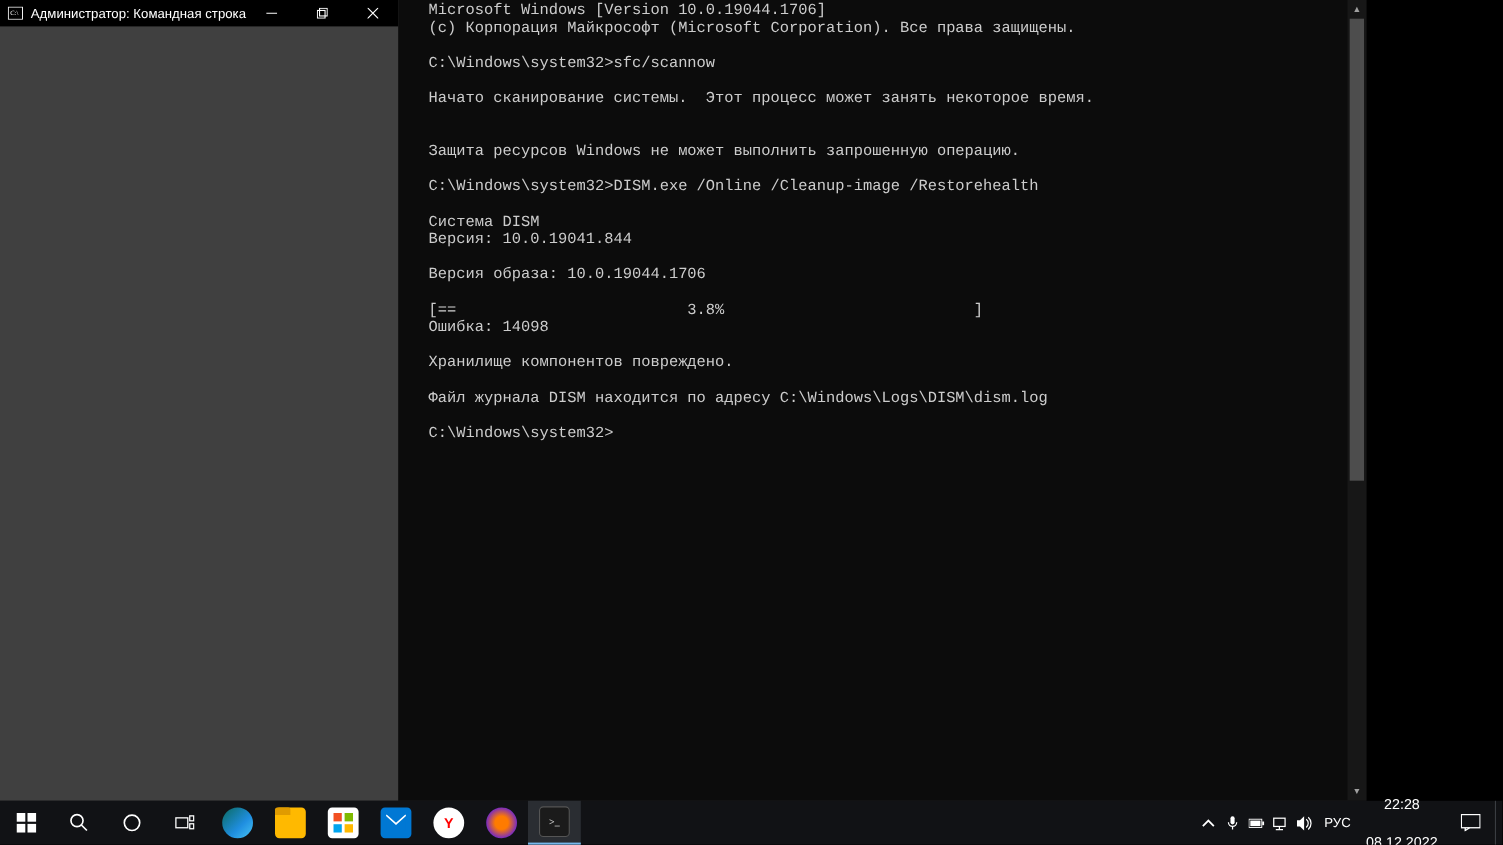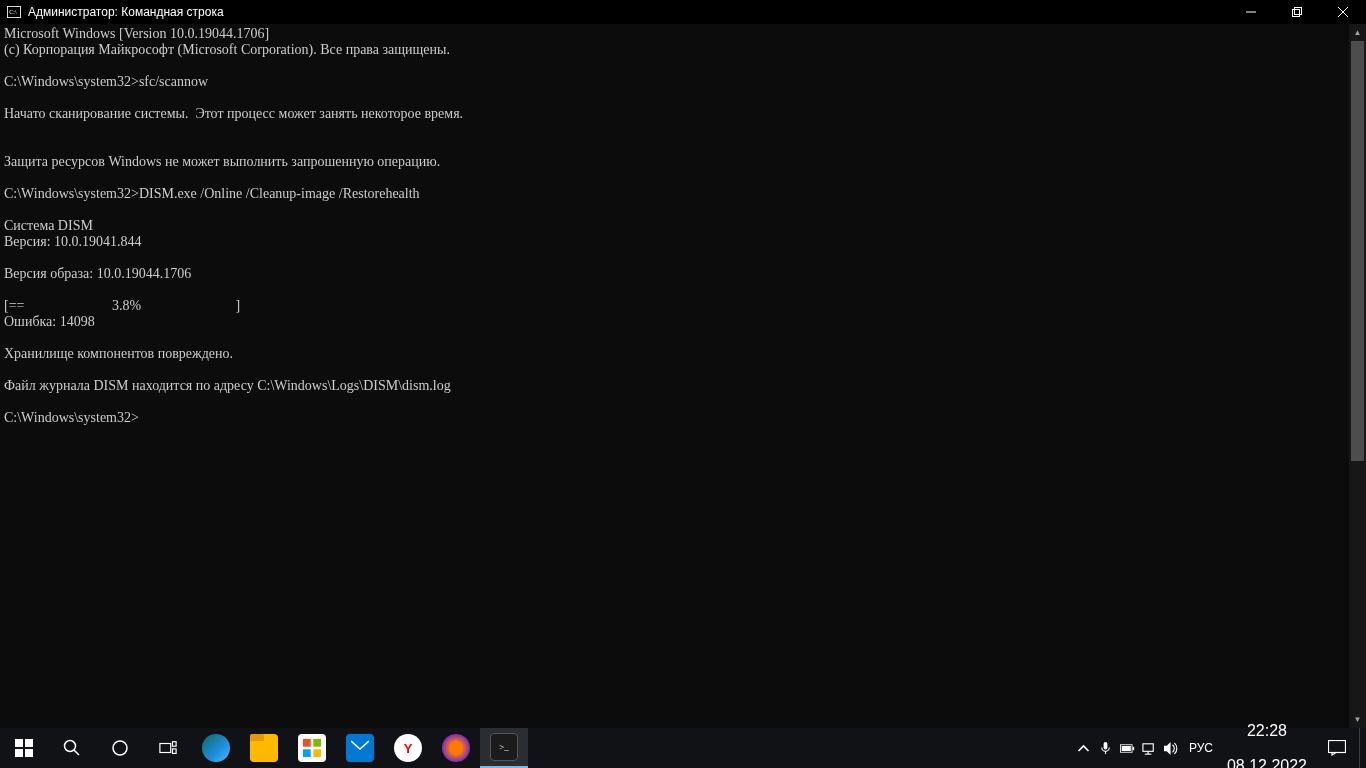--- a/index.html
+++ b/index.html
@@ -1,42 +1,42 @@
 <!DOCTYPE html>
 <html><head>
 <meta charset="utf-8">
 <style>
   * { margin: 0; padding: 0; box-sizing: border-box; }
   html, body { width: 1366px; height: 768px; overflow: hidden; font-family: "Segoe UI", Tahoma, sans-serif; background: #000; }
-  .window { width: 1366px; height: 728px; background: #f0abfc; display: flex; flex-direction: column; }
+  .window { width: 1242px; height: 728px; background: #404040; display: flex; flex-direction: row; }
   .titlebar { height: 24px; background: #000; display: flex; align-items: center; color: #fff; font-size: 12px; }
   .titlebar .icon { width: 16px; height: 16px; margin-left: 6px; margin-right: 6px; display: inline-flex; align-items: center; justify-content: center; }
   .titlebar .icon svg { width: 14px; height: 12px; }
   .titlebar .title { flex: 0 0 auto; }
   .titlebar .spacer { flex: 1 1 auto; }
   .winbtn { width: 46px; height: 24px; display: flex; align-items: center; justify-content: center; color: #fff; }
   .winbtn svg { width: 10px; height: 10px; }
   .console-wrap { flex: 1 1 auto; display: flex; background: #0c0c0c; }
-  .console { flex: 1 1 auto; padding: 2px 4px 4px 4px; color: #ccc; font-family: Liberation Serif, serif; font-size: 14px; line-height: 16px; white-space: pre; overflow: hidden; }
+  .console { flex: 1 1 auto; padding: 2px 4px 4px 4px; color: #ccc; font-family: Liberation Mono, monospace; font-size: 14px; line-height: 16px; white-space: pre; overflow: hidden; margin-left: 24px; }
   .scrollbar { width: 17px; background: #171717; position: relative; }
   .scroll-up, .scroll-down { width: 17px; height: 17px; display: flex; align-items: center; justify-content: center; color: #a0a0a0; font-size: 8px; }
   .scroll-up { position: absolute; top: 0; }
   .scroll-down { position: absolute; bottom: 0; }
   .scroll-thumb { position: absolute; left: 2px; width: 13px; background: #4d4d4d; }
   .taskbar { width: 1366px; height: 40px; background: #111215; display: flex; align-items: center; color: #fff; position: relative; }
   .tb-left { display: flex; align-items: center; height: 100%; }
   .tb-btn { width: 48px; height: 40px; display: flex; align-items: center; justify-content: center; color: #fff; }
   .tb-btn svg { width: 18px; height: 18px; }
   .app-ico { width: 28px; height: 28px; border-radius: 4px; display: flex; align-items: center; justify-content: center; font-size: 13px; font-weight: 600; }
   .tb-btn.active { background: #2a2d32; border-bottom: 2px solid #76b9ed; }
   .tb-right { position: absolute; right: 1px; top: 0; height: 40px; display: flex; align-items: center; }
   .tray-ico { width: 22px; height: 40px; display: flex; align-items: center; justify-content: center; color: #fff; }
   .tray-ico svg { width: 15px; height: 15px; }
   .lang { font-size: 12px; padding: 0 6px; height: 40px; display: flex; align-items: center; }
-  .clock { font-size: 16px; line-height: 13px; text-align: center; padding: 0 8px; height: 40px; display: flex; flex-direction: column; justify-content: center; gap: 22px; }
+  .clock { font-size: 13px; line-height: 13px; text-align: center; padding: 0 8px; height: 40px; display: flex; flex-direction: column; justify-content: center; gap: 22px; }
   .notif { width: 44px; height: 40px; display: flex; align-items: center; justify-content: center; }
   .notif svg { width: 18px; height: 16px; }
   .showdesk { width: 6px; height: 40px; border-left: 1px solid #3a3d42; }
 </style>
 </head>
 <body>
 
 <div class="window">
   <div class="titlebar">
     <span class="icon">

